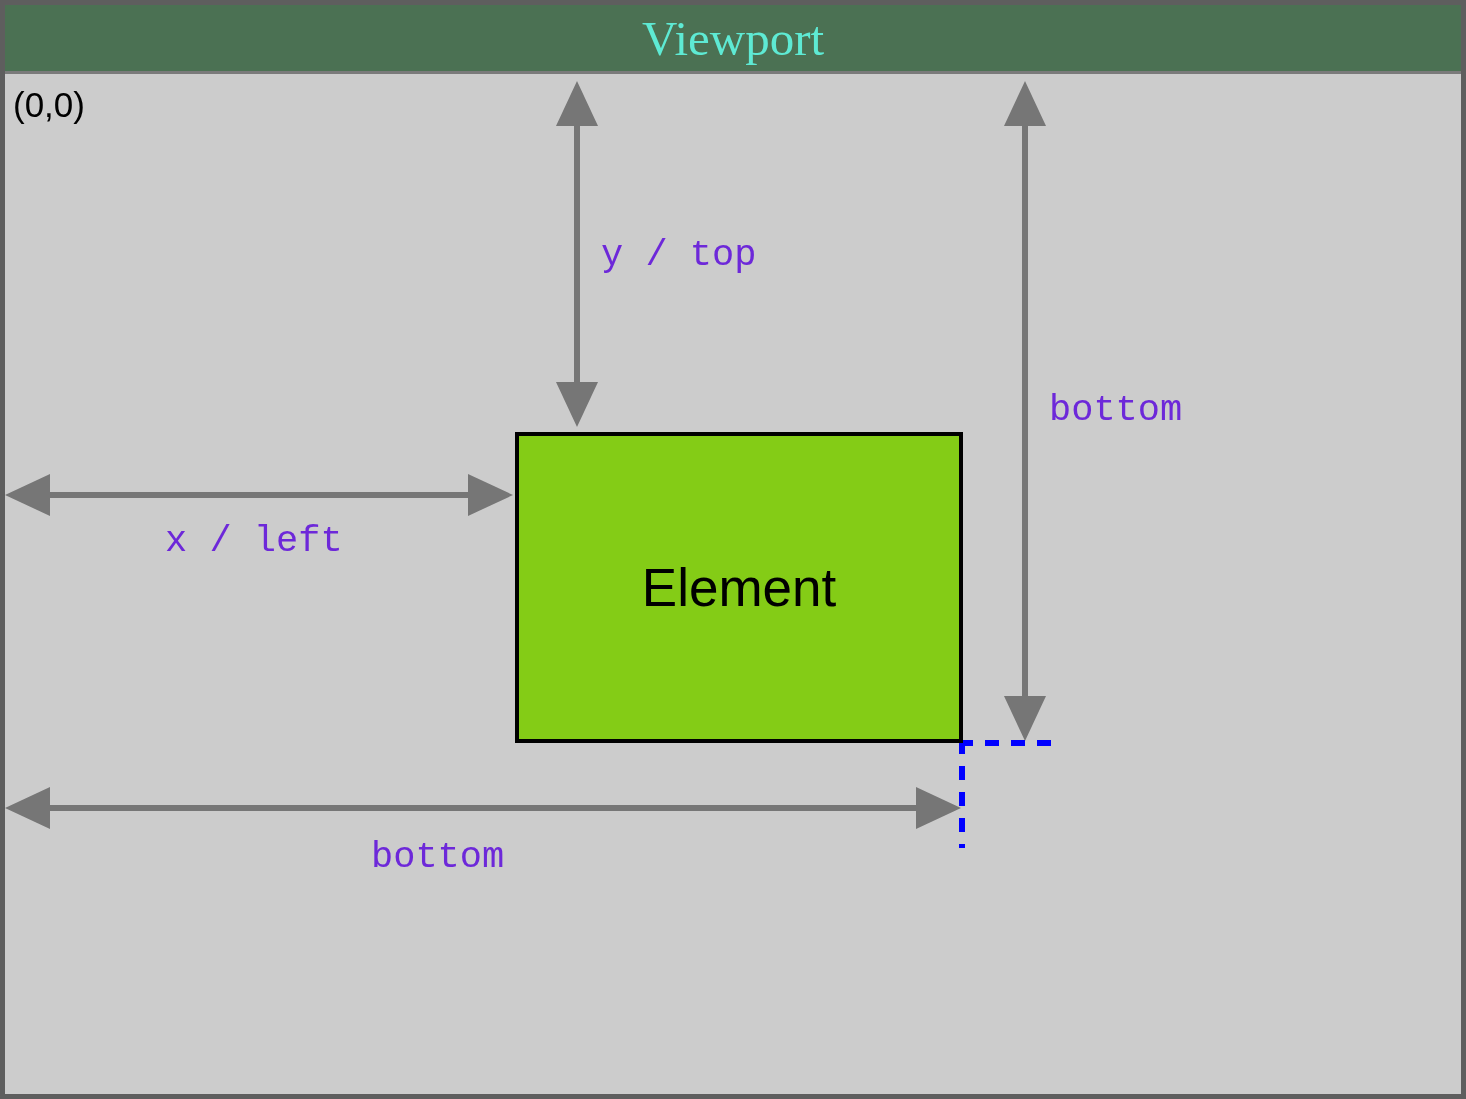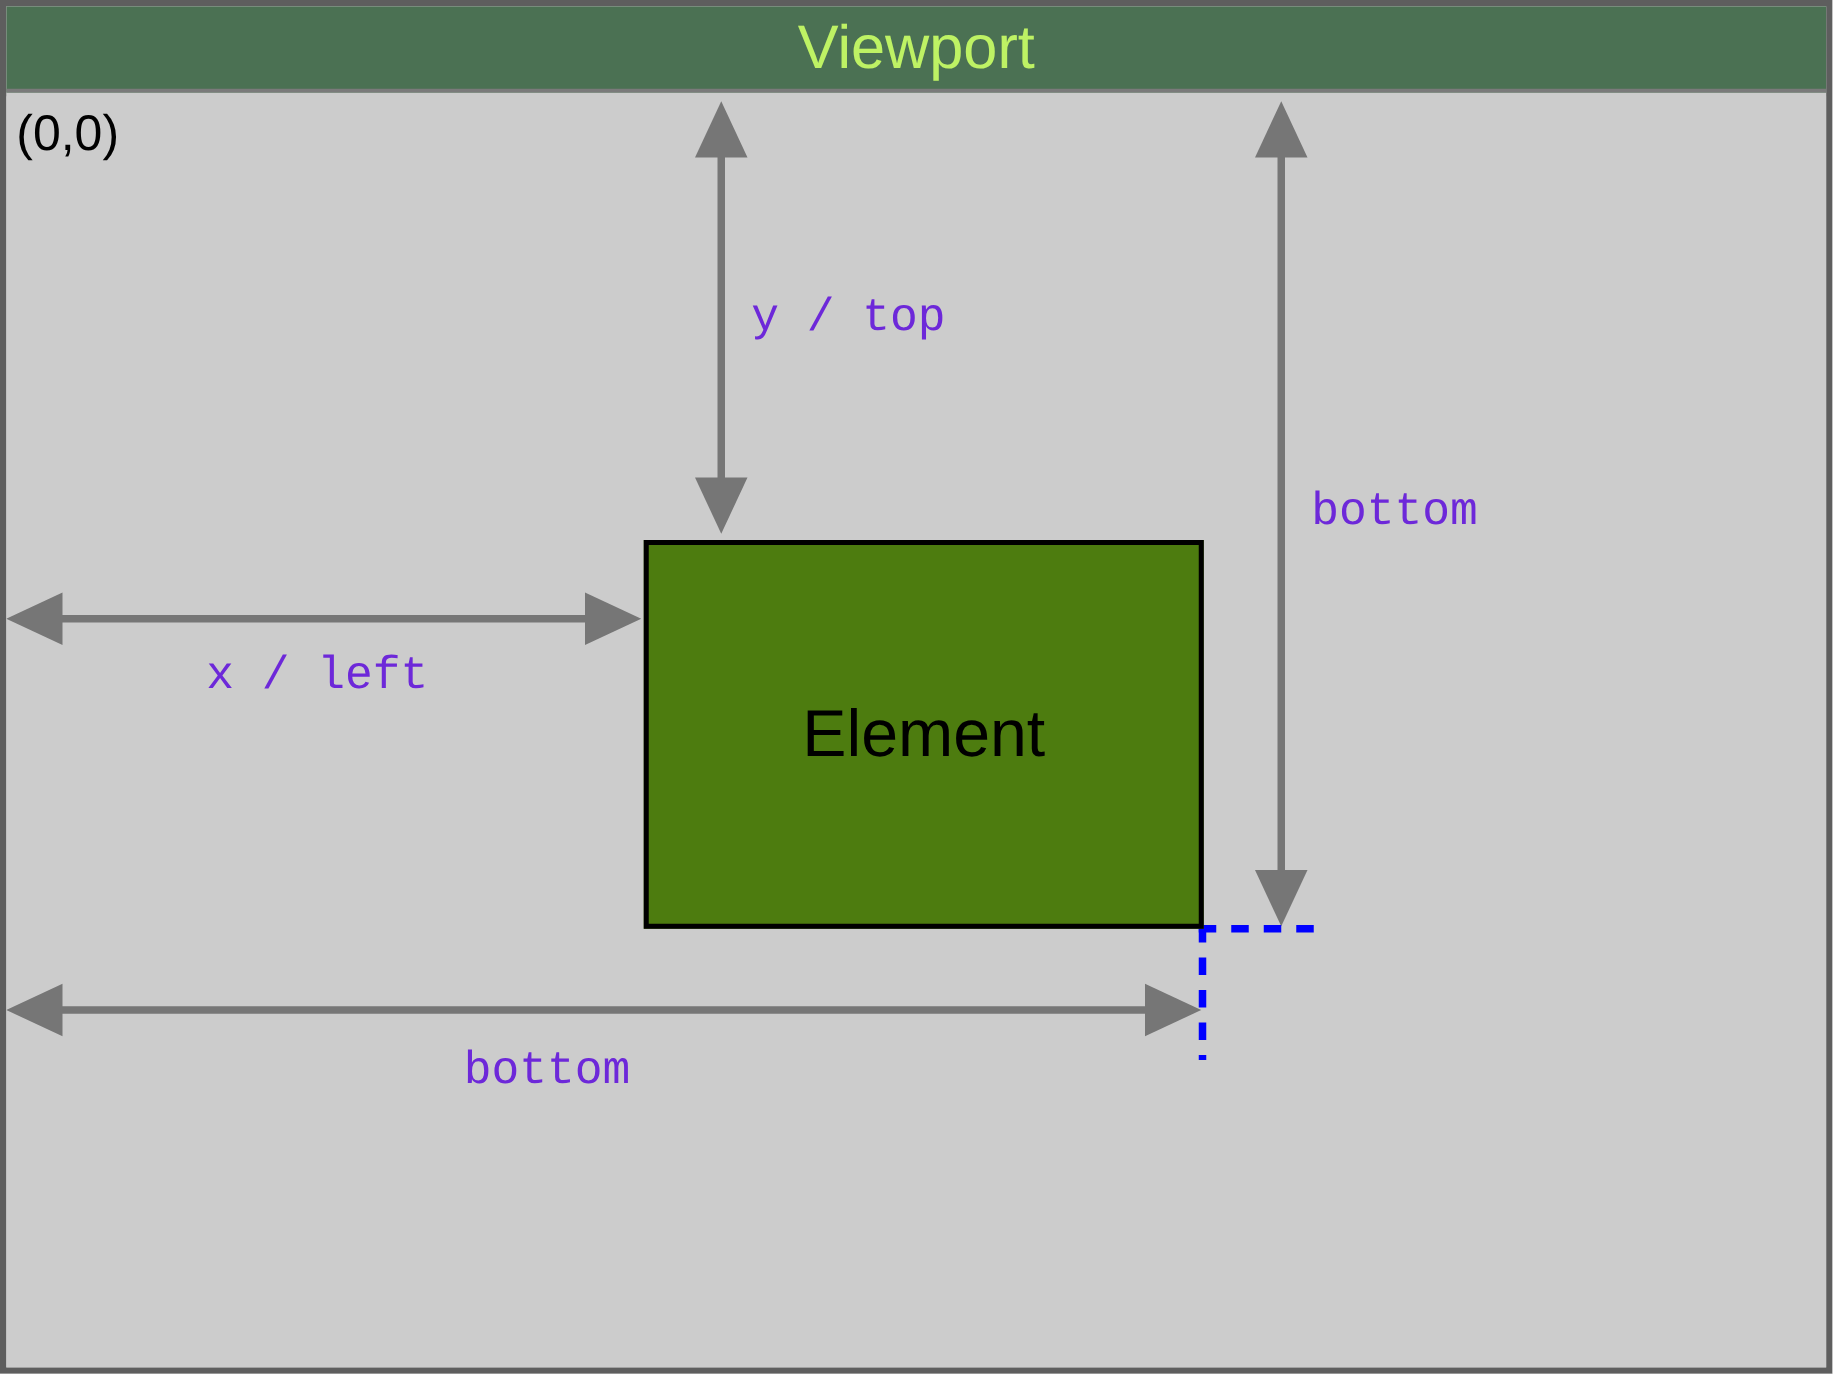--- a/index.html
+++ b/index.html
@@ -25,53 +25,53 @@
     width: 1456px;
     height: 69px;
     background: #4b7153;
     display: flex;
     align-items: center;
     justify-content: center;
     box-sizing: border-box;
     border-bottom: 3px solid #7a7a7a;
   }
   #viewport-title {
-    font-family: Liberation Sans, sans-serif;
+    font-family: Liberation Serif, serif;
     font-size: 49px;
-    color: #bef264;
+    color: #5eead4;
     line-height: 1;
     letter-spacing: 0px;
   }
   
   #viewport-body {
     position: absolute;
     left: 0;
     top: 72px;
     width: 1456px;
     height: 1017px;
     background: #cccccc;
   }
   #origin-label {
     position: absolute;
     left: 8px;
     top: 82px;
     font-family: "Liberation Sans", sans-serif;
-    font-size: 40px;
+    font-size: 35px;
     color: #000000;
     line-height: 1;
     white-space: nowrap;
   }
   
   #element-box {
     position: absolute;
     left: 510px;
     top: 427px;
     width: 448px;
     height: 311px;
-    background: #4d7c0f;
+    background: #84cc16;
     border: 4px solid #000000;
     box-sizing: border-box;
     display: flex;
     align-items: center;
     justify-content: center;
   }
   #element-label {
     font-family: "Liberation Sans", sans-serif;
     font-size: 53px;
     color: #000000;

